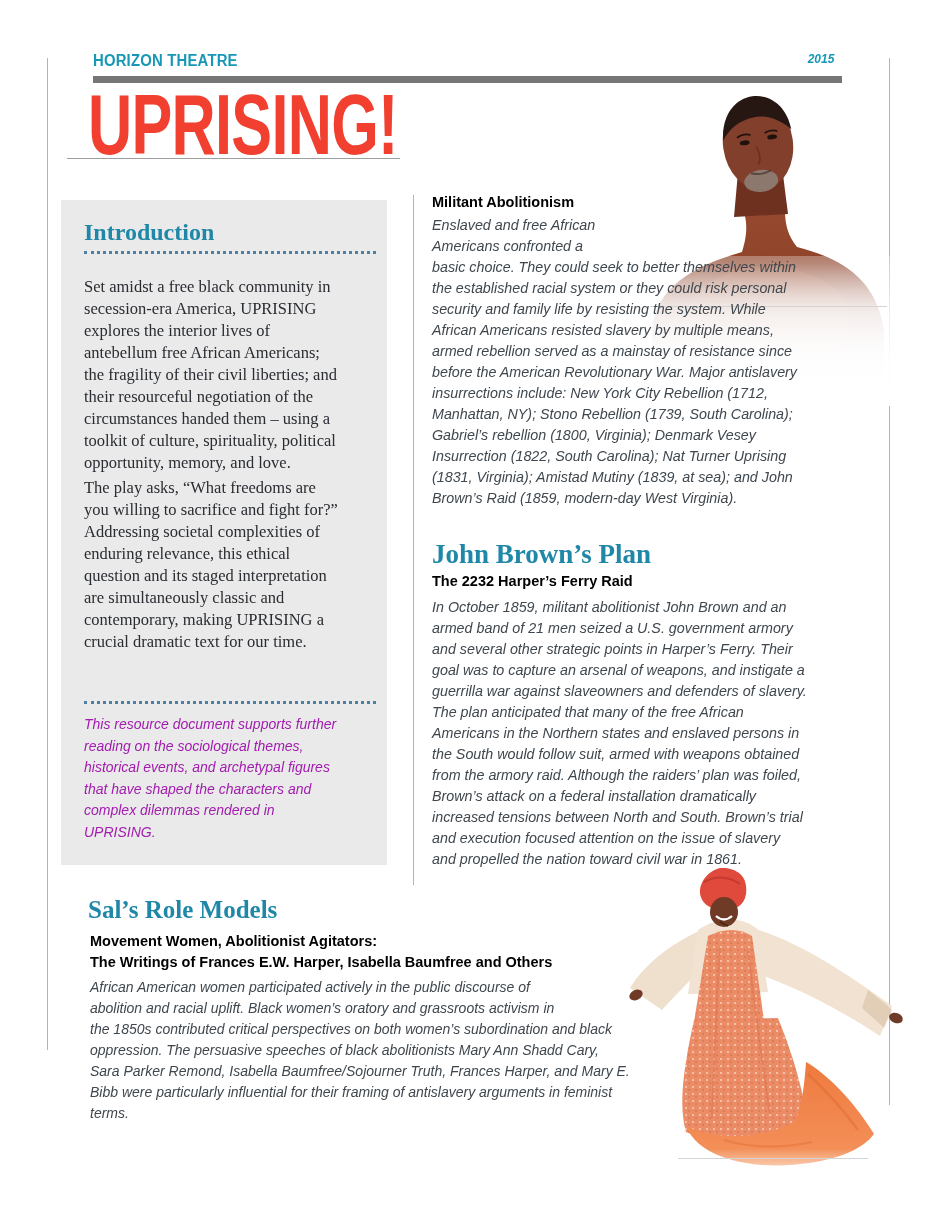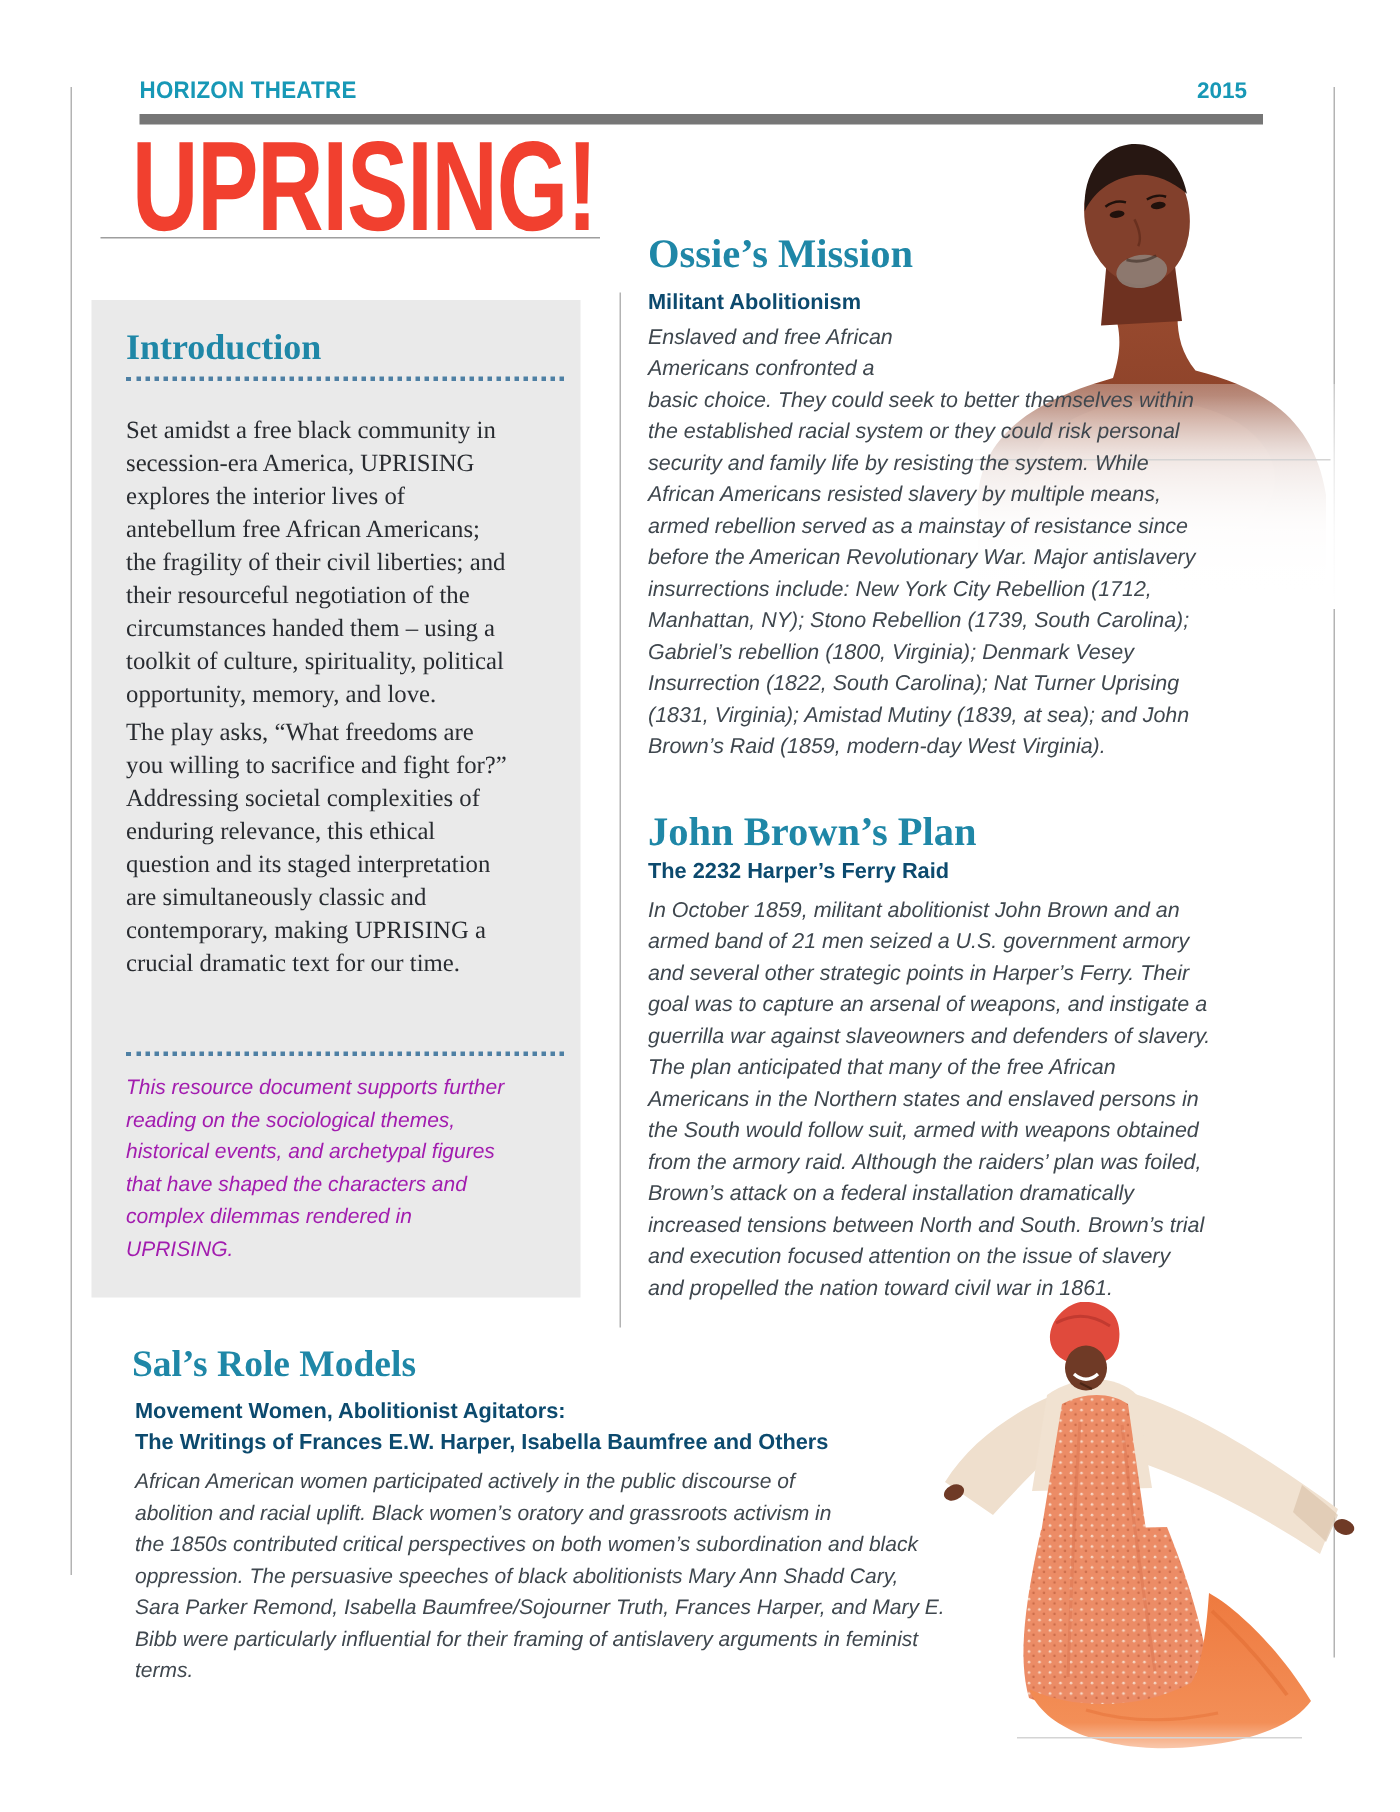--- a/index.html
+++ b/index.html
@@ -10,22 +10,22 @@
   .abs{position:absolute;}
   
   .vline{width:1px;background:var(--line_gray);}
   .hline{height:1px;background:var(--line_gray);}
   
   .brand{
     left:93px;top:52px;color:var(--accent_teal);font-weight:bold;font-size:16px;
     letter-spacing:.2px;transform:scaleX(.93);transform-origin:0 0;white-space:nowrap;
   }
   .year{
-    left:798px;top:52px;width:46px;text-align:left;color:var(--accent_teal);
-    font-weight:bold;font-size:15px;
+    left:798px;top:52px;width:46px;text-align:center;color:var(--accent_teal);
+    font-weight:bold;font-size:12px;font-style:italic;
   }
   .header-rule{left:93px;top:76px;width:749px;height:7px;background:var(--rule_gray);}
   .title{
     left:88px;top:82px;color:var(--accent_red);font-weight:800;font-size:85px;
     line-height:1;letter-spacing:-1px;transform:scaleX(.72);transform-origin:0 0;
     white-space:nowrap;
   }
   .title-underline{left:67px;top:158px;width:333px;background:#9E9E9E;}
   .kit-subtitle{
     left:85px;top:168px;width:326px;text-align:center;color:var(--accent_teal);
@@ -41,21 +41,21 @@
   .dotted{border-top:3px dotted var(--dotted_blue);height:0;}
   .serif-body{
     font-family:"Liberation Serif",serif;font-size:16.5px;line-height:22px;
     color:var(--text_serif);white-space:pre-line;
   }
   .kit-body{
     font-style:italic;font-size:14px;line-height:21.5px;color:#a21caf;white-space:pre-line;
   }
   
   .col-divider{left:413px;top:195px;height:690px;}
-  .sans-sub{font-size:14.5px;font-weight:bold;color:#0c4a6e;line-height:1.2;white-space:nowrap;}
+  .sans-sub{font-size:14.5px;font-weight:bold;color:#000000;line-height:1.2;white-space:nowrap;}
   .sans-body{
     font-size:14.3px;line-height:21px;color:var(--text_sans);white-space:pre-line;font-style:italic;
   }
   .z-top{z-index:4;}
   .photo{z-index:1;}
   .photo-overlay{
     z-index:2;left:634px;top:256px;width:256px;height:150px;
     background:linear-gradient(180deg,rgba(255,255,255,.30) 0%,rgba(255,255,255,.72) 32%,rgba(255,255,255,.93) 65%,#fff 100%);
   }
   .waterline{background:#D4D4D4;height:1px;z-index:2;}
@@ -138,21 +138,20 @@
         <path d="M120,50 q7,-3 13,0" stroke="#20110C" stroke-width="1.6" fill="none"></path>
         <path d="M110,62 q4,12 0,18" stroke="#5E2A1A" stroke-width="1.6" fill="none" opacity=".7"></path>
         <ellipse cx="110" cy="97" rx="17" ry="11" fill="#8F837A" opacity="0.85"></ellipse>
         <path d="M101,88 q10,4 20,0" stroke="#3A2A22" stroke-width="2" fill="none" opacity=".6"></path>
       </g>
     </g>
   </svg>
   <div class="abs photo-overlay"></div>
   <div class="abs waterline" style="left:650px;top:306px;width:237px;"></div>
 
-  <div class="abs serif-h z-top" style="left:432px;top:156px;font-size:27px;">Ossie’s Mission</div>
   <div class="abs sans-sub z-top" style="left:432px;top:194px;">Militant Abolitionism</div>
   <div class="abs sans-body z-top" style="left:432px;top:215px;width:460px;">Enslaved and free African
 Americans confronted a
 basic choice. They could seek to better themselves within
 the established racial system or they could risk personal
 security and family life by resisting the system. While
 African Americans resisted slavery by multiple means,
 armed rebellion served as a mainstay of resistance since
 before the American Revolutionary War. Major antislavery
 insurrections include: New York City Rebellion (1712,

